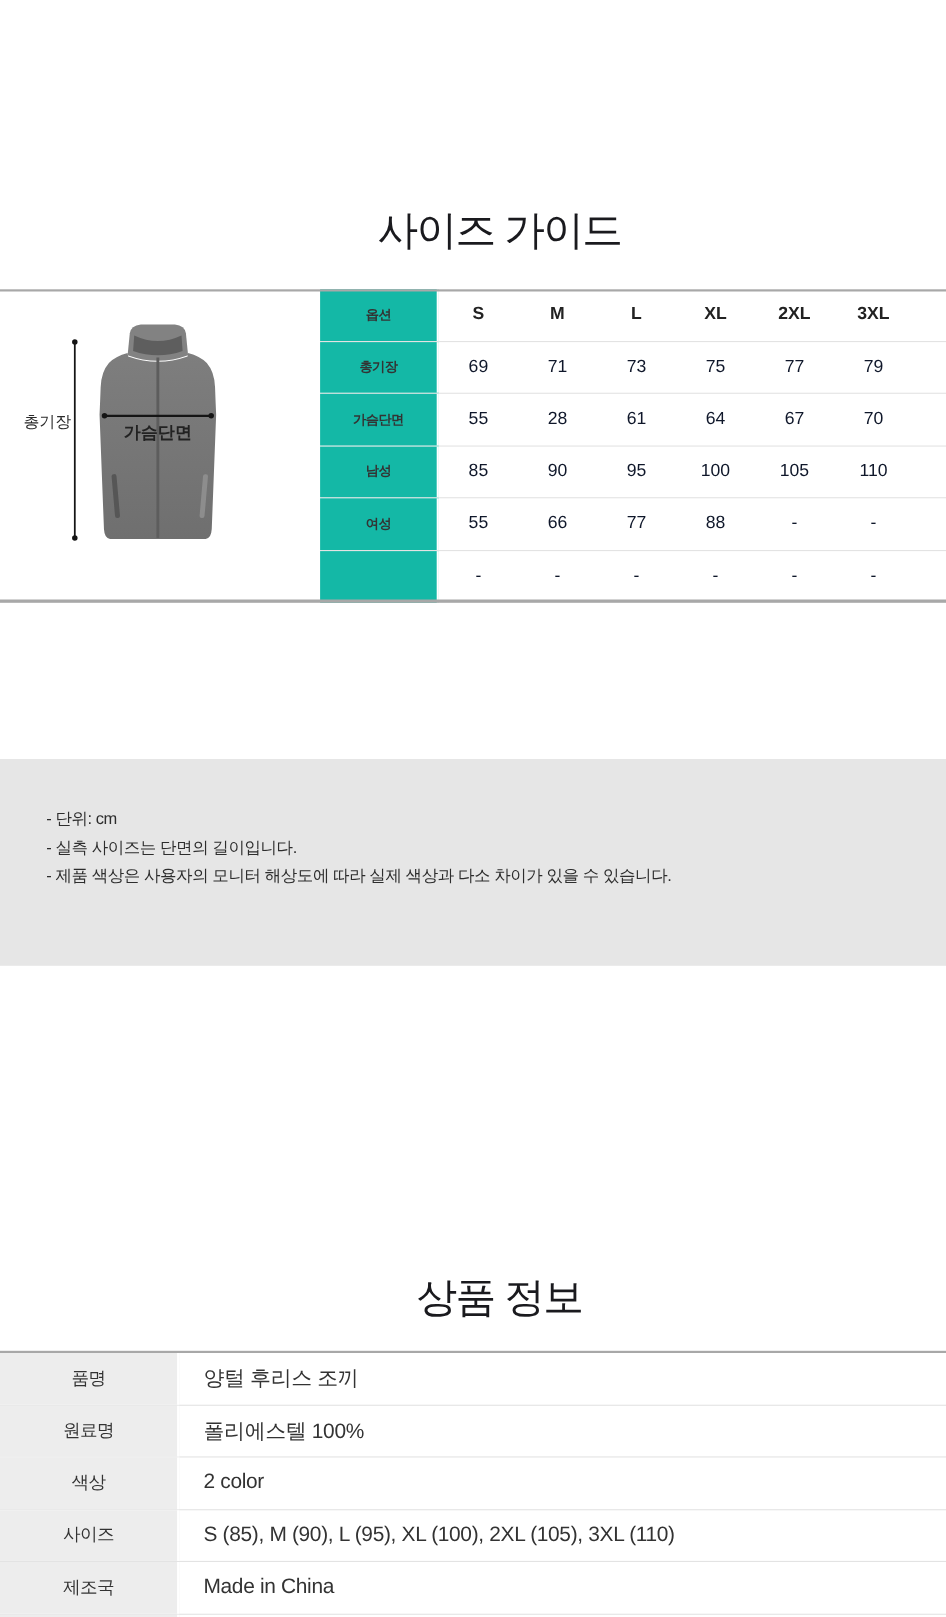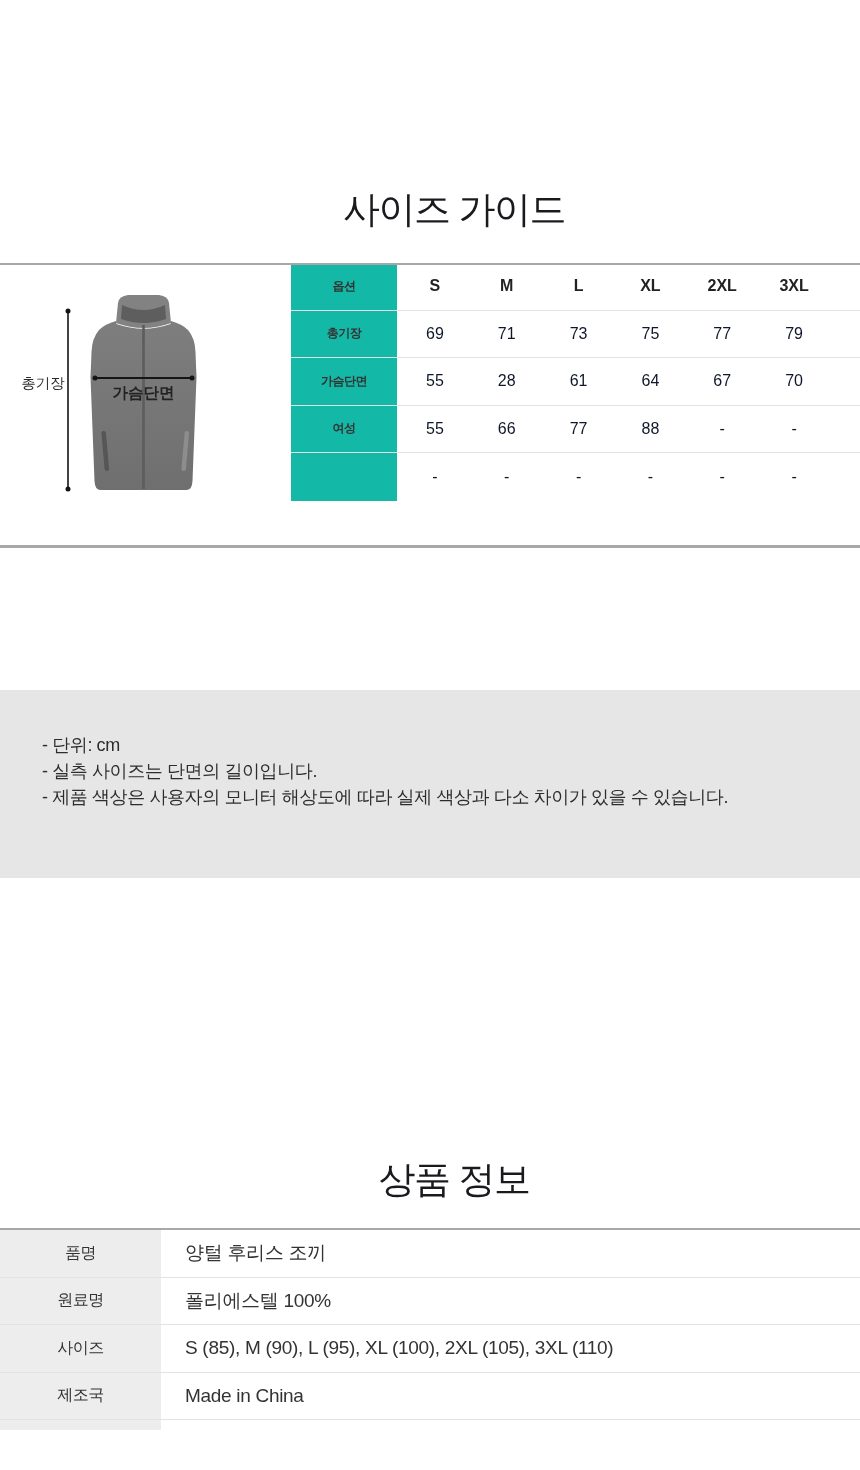--- a/index.html
+++ b/index.html
@@ -40,21 +40,21 @@
 
   
   #vest{position:absolute;left:0;top:263px;}
   #vest text{font-family:"Liberation Sans","DejaVu Sans",sans-serif;}
 
   
   .notes{
     position:absolute;left:0;top:690px;width:860px;height:188px;
     background:#e6e6e6;box-sizing:border-box;padding:42px 40px 0 42px;
   }
-  .notes p{margin:0;font-size:18px;line-height:26px;color:#2d2d2d;letter-spacing:-0.4px;}
+  .notes p{margin:0;font-size:15px;line-height:26px;color:#2d2d2d;letter-spacing:-0.4px;}
 
   
   .ptable{position:absolute;left:0;top:1228px;width:860px;border-top:2px solid #a8a8a8;}
   .prow{display:flex;height:47.5px;box-sizing:border-box;border-bottom:1px solid #e3e3e3;justify-content:center;}
   .plabel{
     flex:none;width:163px;background:#ededed;border-right:2px solid #ffffff;
     box-sizing:border-box;display:flex;align-items:center;justify-content:center;
     font-size:16px;color:#333333;letter-spacing:-0.5px;
   }
   .pvalue{
@@ -142,20 +142,29 @@
   <div class="srow">
     <div class="scell-label">가슴단면</div>
     <div class="scell-val">55</div>
     <div class="scell-val">28</div>
     <div class="scell-val">61</div>
     <div class="scell-val">64</div>
     <div class="scell-val">67</div>
     <div class="scell-val">70</div>
   </div>
   <div class="srow">
+    <div class="scell-label">남성</div>
+    <div class="scell-val">85</div>
+    <div class="scell-val">90</div>
+    <div class="scell-val">95</div>
+    <div class="scell-val">100</div>
+    <div class="scell-val">105</div>
+    <div class="scell-val">110</div>
+  </div>
+  <div class="srow">
     <div class="scell-label">여성</div>
     <div class="scell-val">55</div>
     <div class="scell-val">66</div>
     <div class="scell-val">77</div>
     <div class="scell-val">88</div>
     <div class="scell-val">-</div>
     <div class="scell-val">-</div>
   </div>
   <div class="srow">
     <div class="scell-label"></div>
@@ -179,20 +188,24 @@
 <div class="ptable">
   <div class="prow">
     <div class="plabel">품명</div>
     <div class="pvalue">양털 후리스 조끼</div>
   </div>
   <div class="prow">
     <div class="plabel">원료명</div>
     <div class="pvalue">폴리에스텔 100%</div>
   </div>
   <div class="prow">
+    <div class="plabel">색상</div>
+    <div class="pvalue">2 color</div>
+  </div>
+  <div class="prow">
     <div class="plabel">사이즈</div>
     <div class="pvalue">S (85), M (90), L (95), XL (100), 2XL (105), 3XL (110)</div>
   </div>
   <div class="prow">
     <div class="plabel">제조국</div>
     <div class="pvalue">Made in China</div>
   </div>
   <div class="prow partial">
     <div class="plabel"></div>
     <div class="pvalue"></div>

